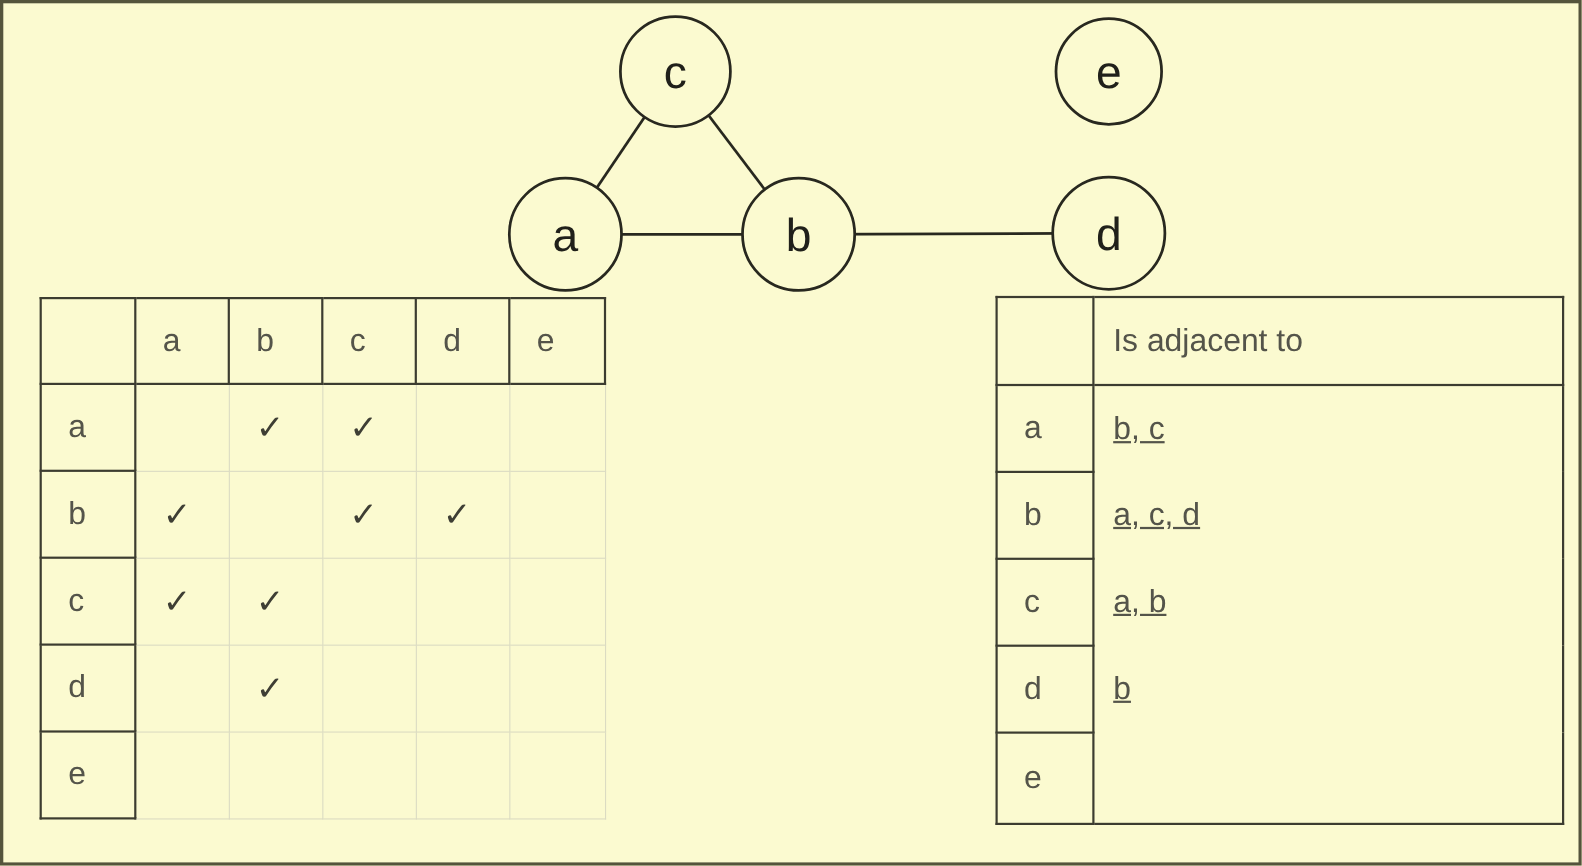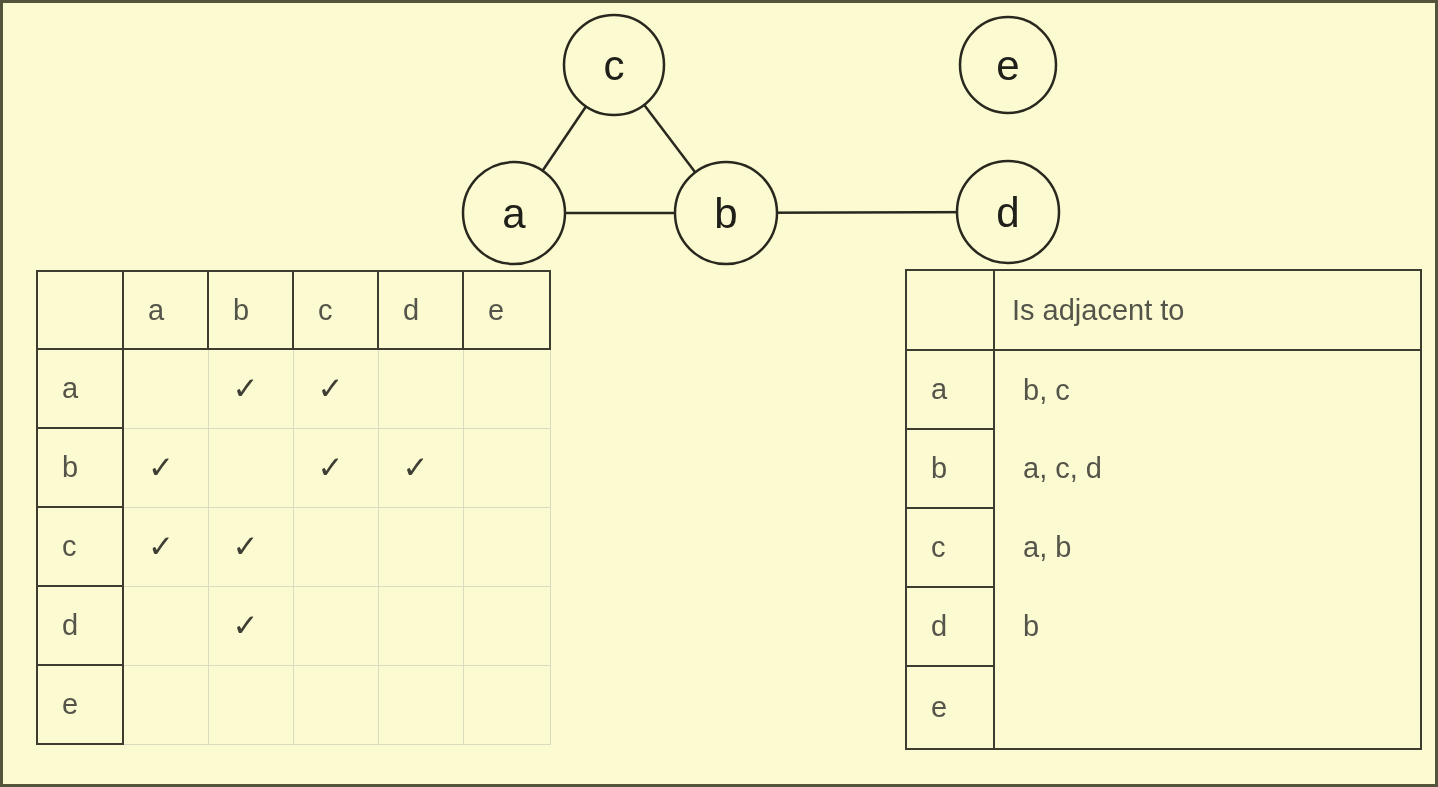--- a/index.html
+++ b/index.html
@@ -71,21 +71,22 @@
   .list thead tr{height:80px;}
   .list tbody tr{height:79px;}
   .list tbody tr:last-child{height:83px;}
   .l-hd{border:2px solid var(--b-dark);}
   .l-head{padding-left:17px;border-radius:20px;}
   .l-val{
     border-top:0 solid transparent;
     border-bottom:0 solid transparent;
     border-left:2px solid var(--b-dark);
     border-right:2px solid var(--b-dark);
-    padding-left:28px;
+    padding-left:17px;
+    text-decoration:underline;
   }
   .list tbody tr:last-child .l-val{border-bottom:2px solid var(--b-dark);}
 </style>
 </head>
 <body>
 
 <div class="page">
 
   <svg class="graph" width="1438" height="270" viewBox="0 0 1438 270">
       <line x1="611" y1="62" x2="511" y2="210"></line>

